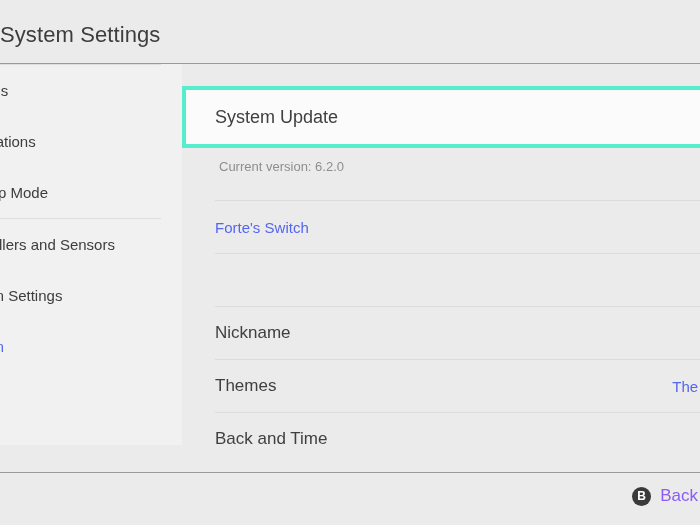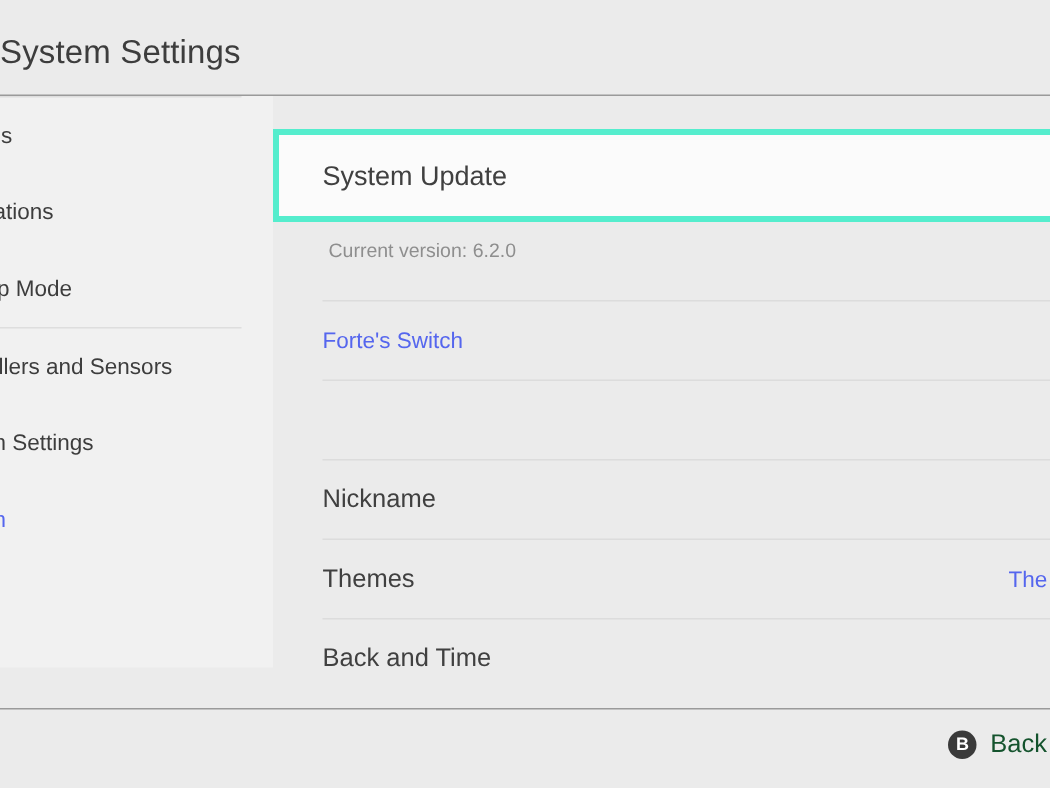--- a/index.html
+++ b/index.html
@@ -196,21 +196,21 @@
     color: #ffffff;
     font-size: 12px;
     font-weight: bold;
     display: flex;
     align-items: center;
     justify-content: center;
     line-height: 1;
   }
   .btn-text {
     font-size: 17px;
-    color: #14532d;
+    color: #8b5cf6;
   }
 </style>
 </head>
 <body>
 
 <div class="screen">
   <div class="viewport">
 
     <div class="header">
 

